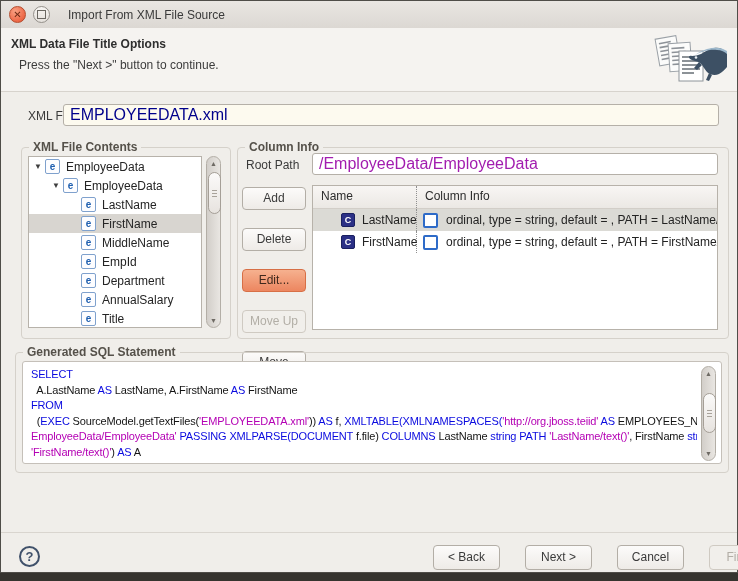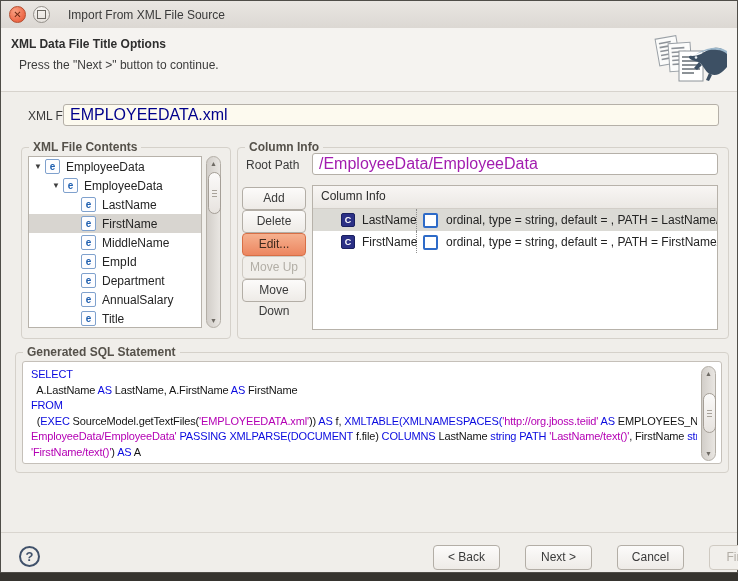--- a/index.html
+++ b/index.html
@@ -48,21 +48,21 @@
   #sql-scroll{right:5px;top:4px;height:95px;}
   .sarrow{position:absolute;left:0;right:0;text-align:center;font-size:7px;color:#6e6a64;}
   .sarrow.up{top:3px;} .sarrow.down{bottom:3px;}
   .thumb{position:absolute;left:1px;width:11px;height:40px;background:linear-gradient(#fbfaf9,#e7e3df);border:1px solid #a59f97;border-radius:7px;}
   #tree-scroll .thumb{top:15px;}
   #sql-scroll .thumb{top:26px;height:38px;}
   .grip{position:absolute;left:3px;right:3px;top:50%;height:1px;background:#a8a29a;box-shadow:0 -3px 0 #a8a29a,0 3px 0 #a8a29a;}
 
   
   .root-label{position:absolute;left:8px;top:10px;font-size:12px;color:#3a3a3a;}
-  #side-buttons{position:absolute;left:4px;top:39px;display:flex;flex-direction:column;gap:0;}
+  #side-buttons{position:absolute;left:4px;top:39px;display:flex;flex-direction:column;gap:18px;}
   .btn{box-sizing:border-box;border:1px solid #b3aea6;border-radius:4px;background:linear-gradient(#fcfbfa,#eeebe7);font-size:12px;color:#3a3a3a;text-align:center;}
   .btn.side{width:64px;height:23px;line-height:21px;}
   .btn.disabled{color:#b2aea6;border-color:#cfcac2;background:#f1efeb;}
   .btn.accent{background:linear-gradient(#f6b18f,#ec8660);border-color:#d76f46;color:#40291d;}
 
   
   #ci-table{position:absolute;left:74px;top:37px;width:406px;height:145px;background:#fff;border:1px solid #b7b2aa;box-sizing:border-box;overflow:hidden;}
   .thead{height:22px;display:flex;background:linear-gradient(#f8f6f4,#ebe8e4);border-bottom:1px solid #d2cec8;font-size:12px;color:#2c2c2c;}
   .th1{width:104px;box-sizing:border-box;padding-left:8px;line-height:21px;border-right:1px dotted #8f8f8f;}
   .th2{flex:1;padding-left:8px;line-height:21px;}
@@ -211,20 +211,21 @@
       <input id="root-path-field" class="field" value="/EmployeeData/EmployeeData" style="">
       <div id="side-buttons">
           <div class="btn side ">Add</div>
           <div class="btn side ">Delete</div>
           <div class="btn side accent">Edit...</div>
           <div class="btn side disabled">Move Up</div>
           <div class="btn side ">Move Down</div>
         </div>
       <div id="ci-table">
         <div class="thead">
+          <div class="th1">Name</div>
           <div class="th2">Column Info</div>
         </div>
         <div id="table-body">
             <div class="tr sel">
               <div class="td1">
                 <span class="cicon">C</span>
                 <span>LastName</span>
               </div>
               <div class="td2">
                 <span class="cbox"></span>

